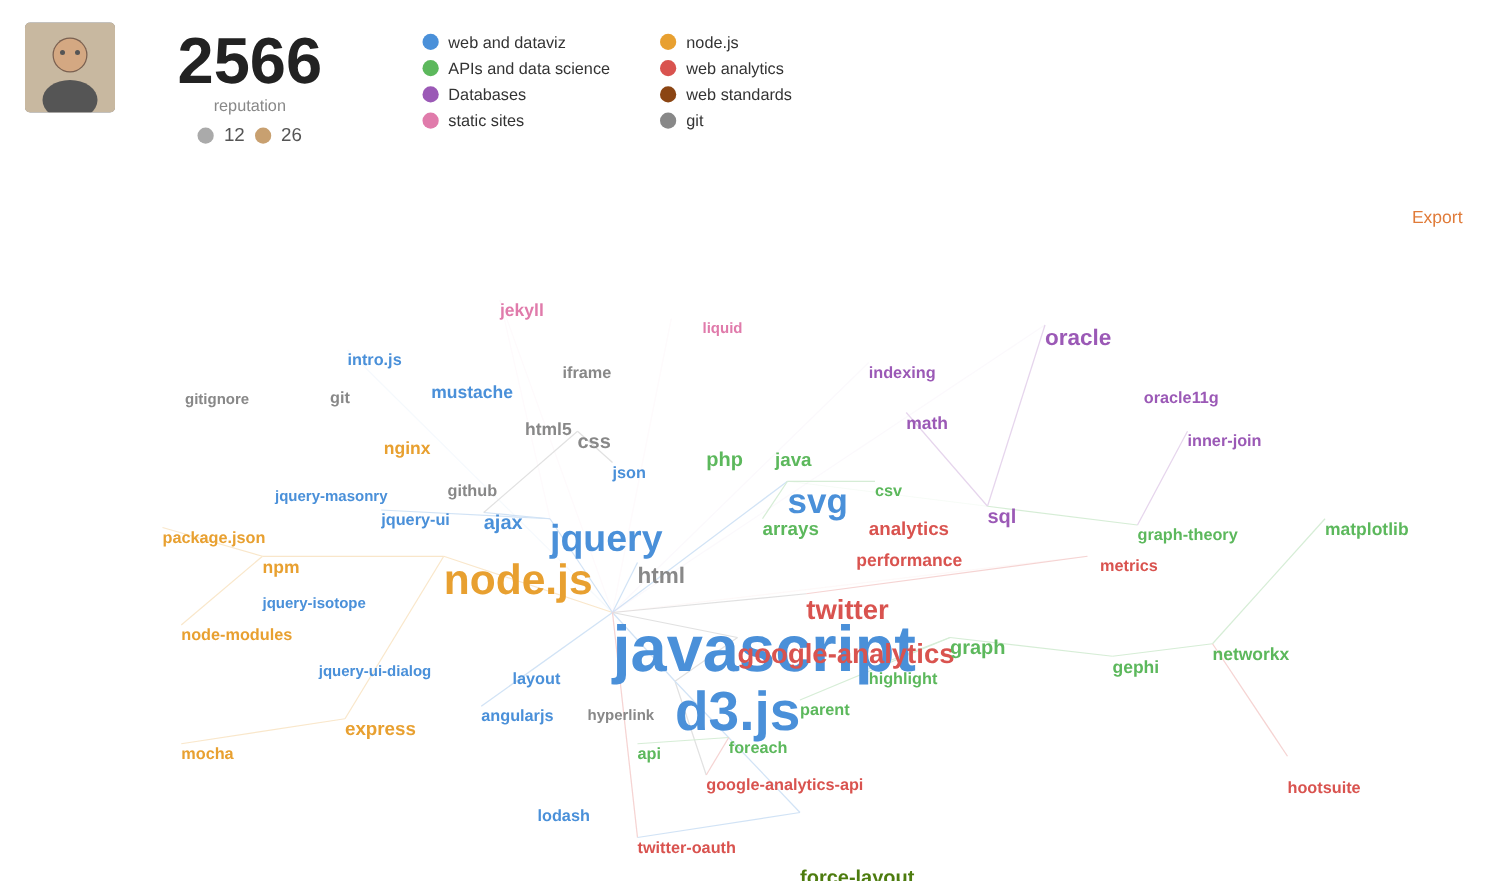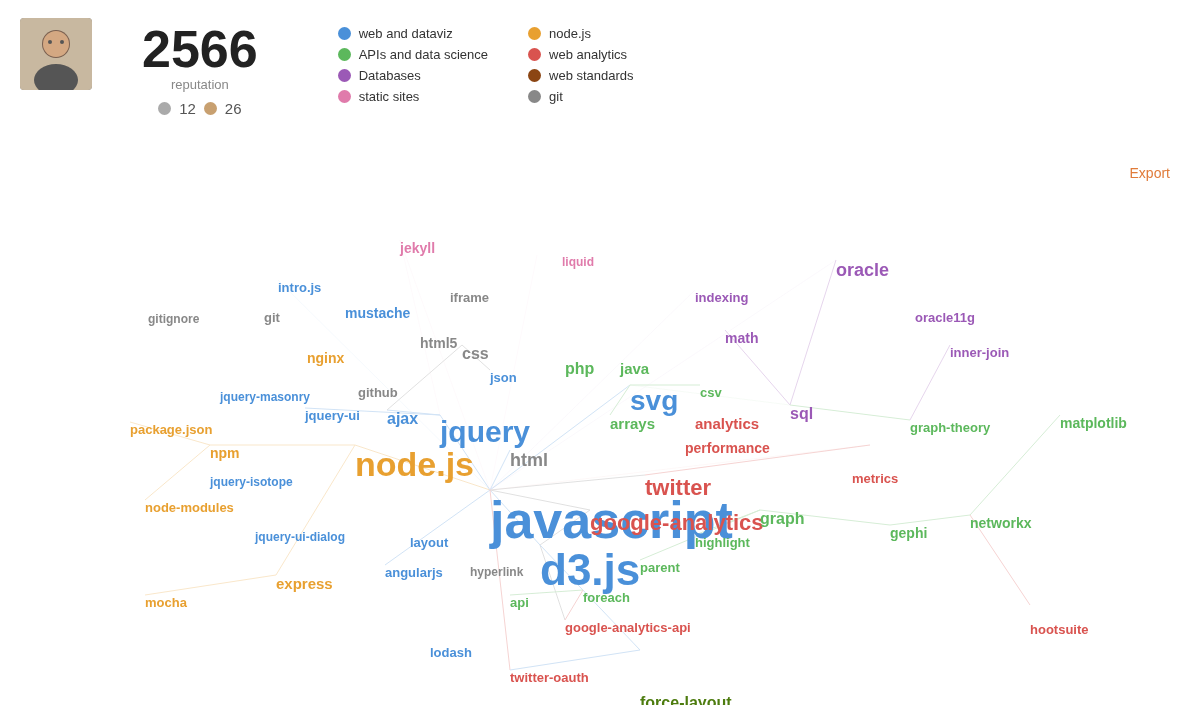--- a/index.html
+++ b/index.html
@@ -240,18 +240,18 @@
     <span class="tag-word" style="left: 640px; top: 370px; font-size: 13px; color: rgb(92, 184, 92);">parent</span>
     <span class="tag-word" style="left: 695px; top: 345px; font-size: 13px; color: rgb(92, 184, 92);">highlight</span>
     <span class="tag-word" style="left: 760px; top: 320px; font-size: 16px; color: rgb(92, 184, 92);">graph</span>
     <span class="tag-word" style="left: 790px; top: 215px; font-size: 16px; color: rgb(155, 89, 182);">sql</span>
     <span class="tag-word" style="left: 725px; top: 140px; font-size: 14px; color: rgb(155, 89, 182);">math</span>
     <span class="tag-word" style="left: 695px; top: 100px; font-size: 13px; color: rgb(155, 89, 182);">indexing</span>
     <span class="tag-word" style="left: 836px; top: 70px; font-size: 18px; color: rgb(155, 89, 182);">oracle</span>
     <span class="tag-word" style="left: 915px; top: 120px; font-size: 13px; color: rgb(155, 89, 182);">oracle11g</span>
     <span class="tag-word" style="left: 950px; top: 155px; font-size: 13px; color: rgb(155, 89, 182);">inner-join</span>
     <span class="tag-word" style="left: 910px; top: 230px; font-size: 13px; color: rgb(92, 184, 92);">graph-theory</span>
-    <span class="tag-word" style="left: 852px; top: 255px; font-size: 13px; color: rgb(217, 83, 79); margin-top: 26px;">metrics</span>
+    <span class="tag-word" style="left: 880px; top: 255px; font-size: 13px; color: rgb(217, 83, 79);">metrics</span>
     <span class="tag-word" style="left: 890px; top: 335px; font-size: 14px; color: rgb(92, 184, 92);">gephi</span>
     <span class="tag-word" style="left: 970px; top: 325px; font-size: 14px; color: rgb(92, 184, 92);">networkx</span>
     <span class="tag-word" style="left: 1060px; top: 225px; font-size: 14px; color: rgb(92, 184, 92);">matplotlib</span>
     <span class="tag-word" style="left: 1030px; top: 432px; font-size: 13px; color: rgb(217, 83, 79);">hootsuite</span>
   </div>
 
 </body></html>

